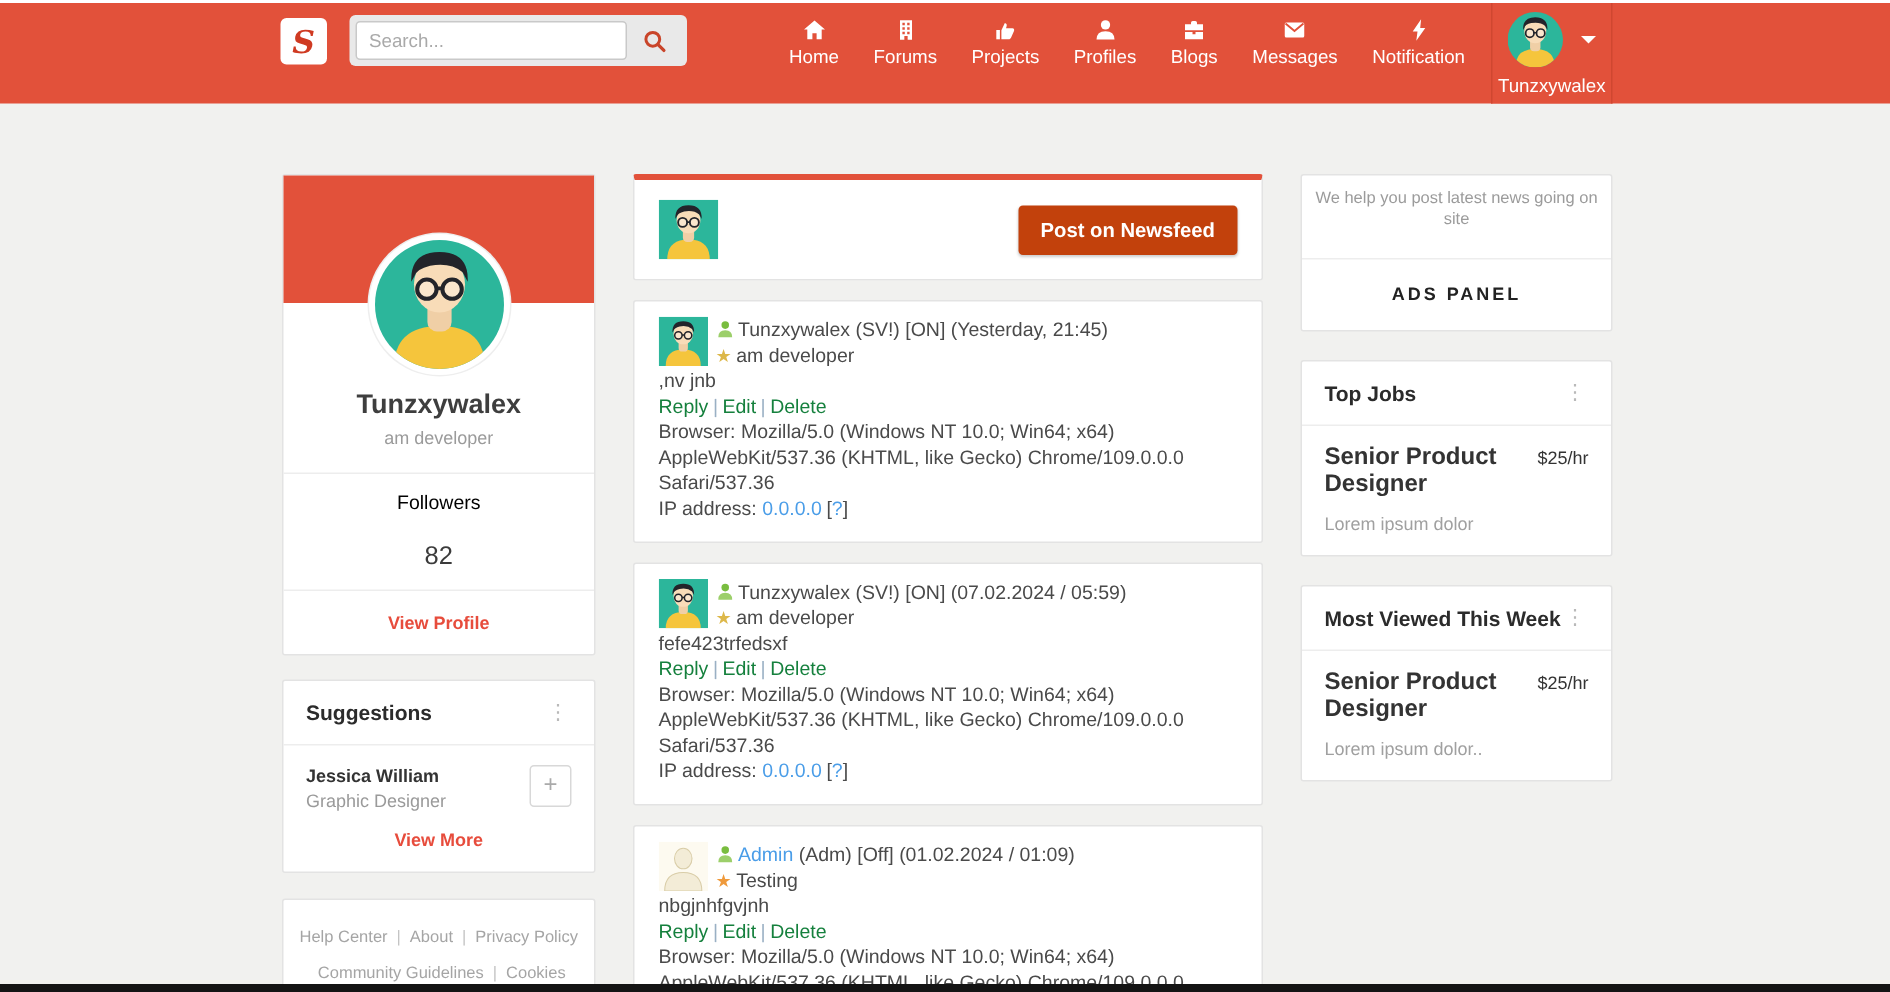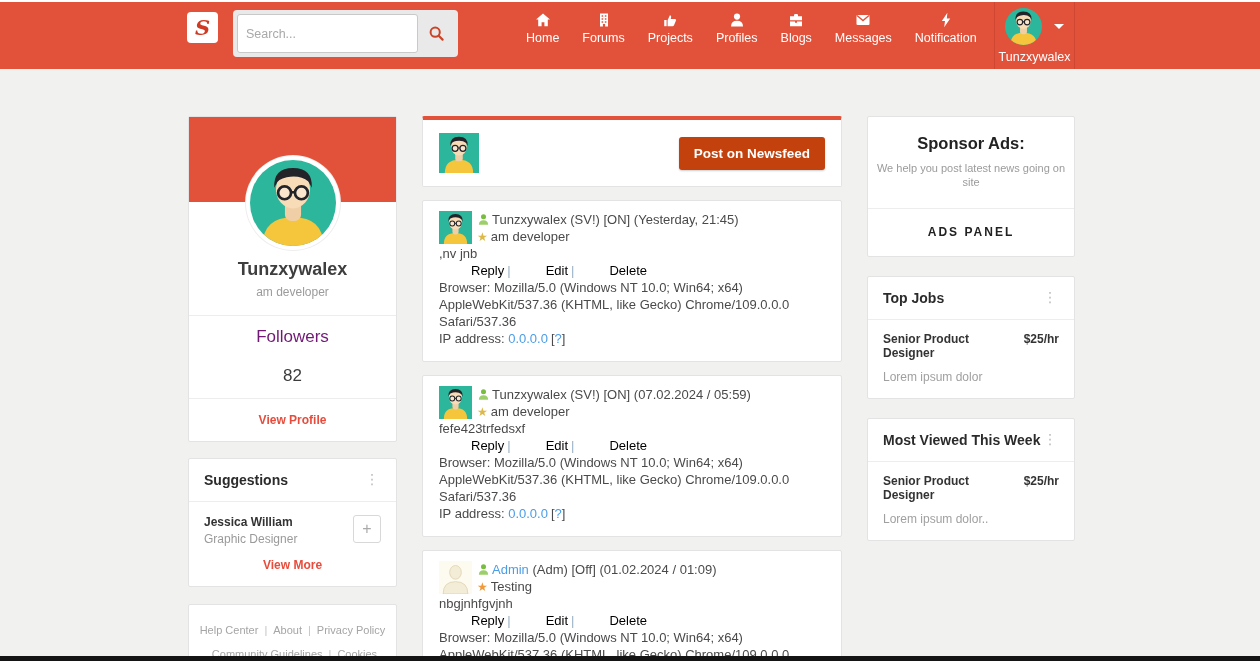--- a/index.html
+++ b/index.html
@@ -8,21 +8,21 @@
   a { text-decoration:none; cursor:pointer; }
 
   
   .top-strip { height:2px; background:#ffffff; }
   .navbar { height:67px; background:#e2513a; display:flex; align-items:flex-start; }
   .nav-inner { display:flex; margin-left:187px; width:888px; height:100%; }
   .logo-box { width:31px; height:31px; background:#fff; border-radius:4px; margin-top:10px;
               display:flex; align-items:center; justify-content:center; cursor:pointer; }
   .logo-box span { color:#cf3a22; font-family:"DejaVu Serif", serif; font-weight:bold;
                    font-style:italic; font-size:21px; line-height:1; }
-  .searchbar { display:flex; margin:8px 0 0 15px; width:225px; height:47px; background:#e9e9e9;
+  .searchbar { display:flex; margin:8px 0 0 15px; width:225px; height:34px; background:#e9e9e9;
                border-radius:4px; padding:4px; }
   .searchbar input { flex:1; border:1px solid #c9c9c9; border-radius:3px; padding:0 8px;
                      font-size:12.5px; color:#555; outline:none; min-width:0; }
   .searchbar input::placeholder { color:#a9a9a9; }
   .search-btn { width:36px; border:none; background:transparent; display:flex; align-items:center;
                 justify-content:center; cursor:pointer; }
   .nav-menu { display:flex; gap:19px; margin:10px 0 0 66px; }
   .nav-item { display:flex; flex-direction:column; align-items:center; gap:3px; cursor:pointer;
               color:#fff; font-size:12.5px; padding:0 2px; }
   .nav-item svg { width:16px; height:16px; }
@@ -44,21 +44,21 @@
 
   
   .banner { height:85px; background:#e2513a; }
   .big-avatar { width:94px; height:94px; border-radius:50%; background:#fff; margin:-46px auto 0;
                 padding:4px; box-shadow:0 0 0 1px #eee; }
   .big-avatar .av { width:86px; height:86px; border-radius:50%; overflow:hidden; }
   .profile-name { text-align:center; font-size:18px; font-weight:bold; color:#3e3e3e; margin-top:9px; }
   .profile-sub { text-align:center; font-size:12px; color:#9b9b9b; margin:5px 0 16px; }
   .divider { border-top:1px solid #ededed; }
   .followers { text-align:center; padding:11px 0 12px; }
-  .followers .flabel { font-size:17px; color:#701a75; }
+  .followers .flabel { font-size:13px; color:#000000; }
   .followers .fcount { font-size:17px; color:#3b3b3b; margin-top:19px; }
   .view-link { display:block; text-align:center; font-size:12px; font-weight:bold; color:#e74c3c;
                padding:14px 0; }
   .sug-card { margin-top:16px; }
   .card-head { display:flex; align-items:flex-start; justify-content:space-between; padding:13px 15px; }
   .card-head .ctitle { font-size:14px; font-weight:bold; color:#2b2b2b; }
   .dots { color:#b9b9b9; font-size:14px; line-height:1; cursor:pointer; padding:0 2px; }
   .sug-body { padding:13px 15px 0; display:flex; align-items:flex-start; }
   .sug-info { flex:1; }
   .sug-name { font-size:12px; font-weight:bold; color:#333; }
@@ -82,40 +82,40 @@
   .p-avatar { width:33px; height:33px; overflow:hidden; flex:0 0 auto; margin-right:5px; cursor:pointer; }
   .p-lines { line-height:17px; }
   .pline { display:flex; align-items:center; }
   .mini-ico { width:13px; height:13px; margin-right:2px; flex:0 0 auto; }
   .star { font-size:12px; margin-right:3px; line-height:1; }
   .star.gold { color:#ddb84a; } .star.orange { color:#ef9a3c; }
   .pauthor { color:#4a4a4a; }
   .pauthor.link { color:#4a9de8; }
   .pcontent { line-height:17px; }
   .pactions { line-height:17px; }
-  .pactions a { color:#000000;margin-left:32px; }
+  .pactions a { color:#15803d; }
   .pactions .sep { color:#9ab0c4; margin:0 3px; }
   .pbrowser { line-height:17px; }
   .pip { line-height:17px; }
   .pip a { color:#4a9de8; }
   .bracket { color:#4a4a4a; }
   .pip .gap { display:inline-block; width:3px; }
 
   
   .sponsor { text-align:center; }
   .sponsor-title { font-size:16.5px; font-weight:bold; color:#222; padding-top:17px; }
   .sponsor-text { font-size:11px; color:#9b9b9b; line-height:14px; max-width:190px;
                   margin:8px auto 19px; }
   .ads-panel { font-size:12px; font-weight:bold; letter-spacing:2px; color:#222;
                padding:16px 0 17px; }
   .job-card { margin-top:19px; }
   .job-body { padding:12px 15px 14px; }
   .job-row { display:flex; justify-content:space-between; align-items:baseline; }
-  .job-title { font-size:12px; font-weight:bold; color:#333; }
-  .job-rate { font-size:12px; font-weight:bold; color:#333;text-align:center; }
+  .job-title { font-size:16px; font-weight:bold; color:#333; }
+  .job-rate { font-size:12px; font-weight:normal; color:#333;text-align:center; }
   .job-desc { font-size:12px; color:#a0a0a0; margin-top:10px; }
 
   .bottom-bar { position:fixed; left:0; bottom:0; width:1260px; height:5px; background:#141414; }
   .hidden-defs { position:absolute; width:0; height:0; overflow:hidden; }
 </style>
 </head>
 <body>
 
 <svg class="hidden-defs" aria-hidden="true">
   <defs>
@@ -368,21 +368,20 @@
       </div>
       <div class="pbrowser">
         <span>Browser:</span> <span>Mozilla/5.0 (Windows NT 10.0; Win64; x64) AppleWebKit/537.36 (KHTML, like Gecko) Chrome/109.0.0.0 Safari/537.36</span>
       </div>
 
     </article>
   </div>
 
   <div class="col-right">
     <div class="card sponsor">
-      <div class="sponsor-title">Sponsor Ads:</div>
       <div class="sponsor-text">We help you post latest news going on site</div>
       <div class="divider"></div>
       <div class="ads-panel">ADS PANEL</div>
     </div>
 
     <div class="card job-card">
       <div class="card-head">
         <span class="ctitle">Top Jobs</span>
         <span class="dots">⋮</span>
       </div>

